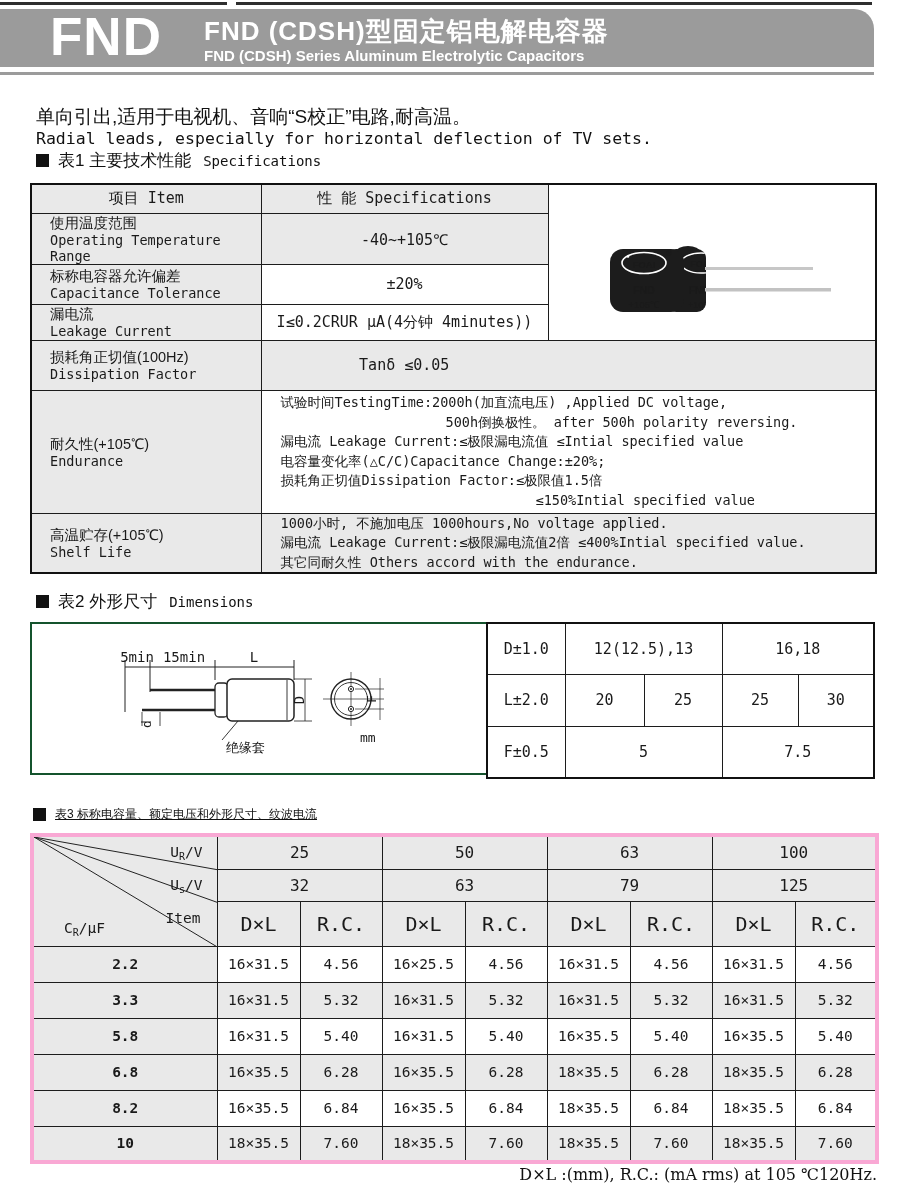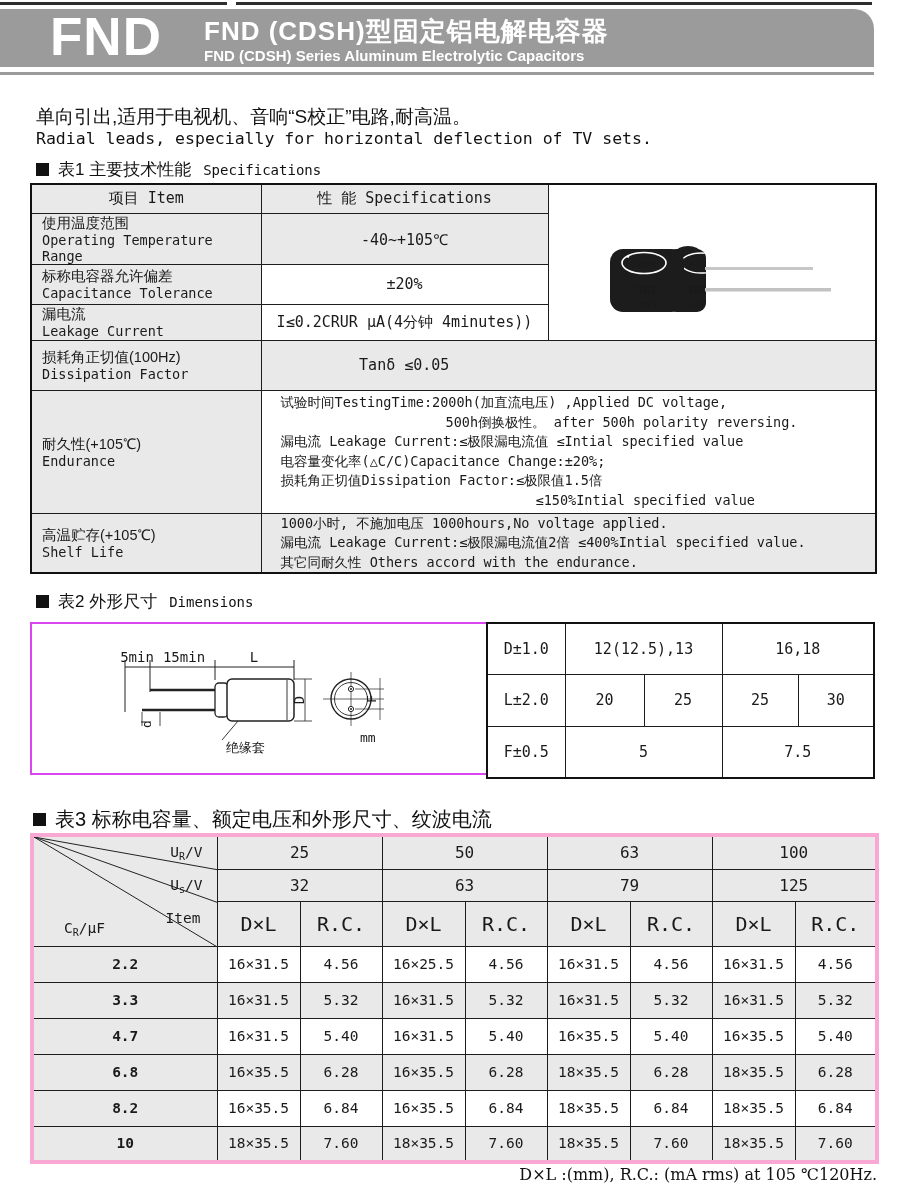--- a/index.html
+++ b/index.html
@@ -31,49 +31,49 @@
 
   
   .intro-zh { position:absolute; left:36px; top:104px; font-family:"Liberation Sans", sans-serif; font-size:19px; color:#111; }
   .intro-en { position:absolute; left:36px; top:129px; font-size:16.5px; color:#111; }
 
   
   .sec { position:absolute; display:flex; align-items:baseline; white-space:nowrap; }
   .sec .sq { width:13px; height:13px; background:#111; margin-right:9px; align-self:center; flex:0 0 auto; }
   .sec .zh { font-family:"Liberation Sans", sans-serif; font-size:17px; color:#111; }
   .sec .en { font-size:14px; margin-left:12px; color:#111; }
-  #sec1 { left:36px; top:158px; }
+  #sec1 { left:36px; top:149px; }
   #sec2 { left:36px; top:590px; }
   #sec3 { left:33px; top:806px; }
-  #sec3 .zh { font-size:20px; }
+  #sec3 .zh { font-size:12px;text-decoration:underline; }
   #sec3 .en { font-size:13px; margin-left:6px; }
 
   
   table { border-collapse:collapse; table-layout:fixed; }
   td, th { border:1px solid #1c1c1c; vertical-align:middle; font-weight:normal; overflow:hidden; }
   .g { background:#e9e9e9; }
   .w { background:#fff; }
 
   
   #t1 { position:absolute; left:30px; top:183px; width:845px; border:2px solid #111; }
   #t1 .r1 { height:29px; } #t1 .r2 { height:35px; } #t1 .r3 { height:40px; }
   #t1 .r4 { height:36px; } #t1 .r5 { height:50px; } #t1 .r6 { height:123px; } #t1 .r7 { height:56px; }
   #t1 .hd { text-align:center; font-size:15px; background:#e9e9e9; }
-  #t1 .lbl { background:#e9e9e9; padding-left:10px; }
+  #t1 .lbl { background:#e9e9e9; padding-left:18px; }
   #t1 .lbl .zh { font-family:"Liberation Sans", sans-serif; font-size:14.5px; line-height:18px; }
   #t1 .lbl .en { font-size:13.5px; line-height:16px; }
   #t1 .val { text-align:center; font-size:15px; }
   #t1 .val-span { text-align:center; font-size:15px; padding-right:328px; }
   #t1 .multi { font-size:13.5px; line-height:19.5px; padding-left:19px; }
   #t1 .multi .ind-a { padding-left:165px; }
   #t1 .multi .ind-b { padding-left:255px; }
   #t1 .photo-cell { background:#fff; position:relative; padding:0; }
 
   
-  #t2box { position:absolute; left:30px; top:622px; width:845px; height:153px; border:2px solid #d946ef; background:#fff; }
+  #t2box { position:absolute; left:30px; top:622px; width:845px; height:153px; border:2px solid #14532d; background:#fff; }
   #t2 { position:absolute; right:-2px; top:-2px; width:387px; height:157px; border:2px solid #111; }
   #t2 td { text-align:center; font-size:15px; background:#fff; height:38px; }
   #t2drawing { position:absolute; left:0; top:0; }
 
   
   #t3 { position:absolute; left:30px; top:833px; width:845px; border:4px solid #f9a8d4; }
   #t3 .hr1 { height:34px; } #t3 .hr2 { height:32px; } #t3 .hr3 { height:45px; } #t3 .dr { height:36px; }
   #t3 td { text-align:center; font-size:14.5px; }
   #t3 .hcell { background:#e9e9e9; font-size:16px; }
   #t3 .item-h { background:#e9e9e9; font-size:20px; }
@@ -361,21 +361,21 @@
       <td class="g">16×31.5</td>
       <td class="g">5.32</td>
       <td class="g">16×31.5</td>
       <td class="g">5.32</td>
       <td class="g">16×31.5</td>
       <td class="g">5.32</td>
       <td class="g">16×31.5</td>
       <td class="g">5.32</td>
     </tr>
     <tr class="dr">
-      <td class="crcol">4.7</td>
+      <td class="crcol">5.8</td>
       <td class="w">16×31.5</td>
       <td class="w">5.40</td>
       <td class="w">16×31.5</td>
       <td class="w">5.40</td>
       <td class="w">16×35.5</td>
       <td class="w">5.40</td>
       <td class="w">16×35.5</td>
       <td class="w">5.40</td>
     </tr>
     <tr class="dr">

